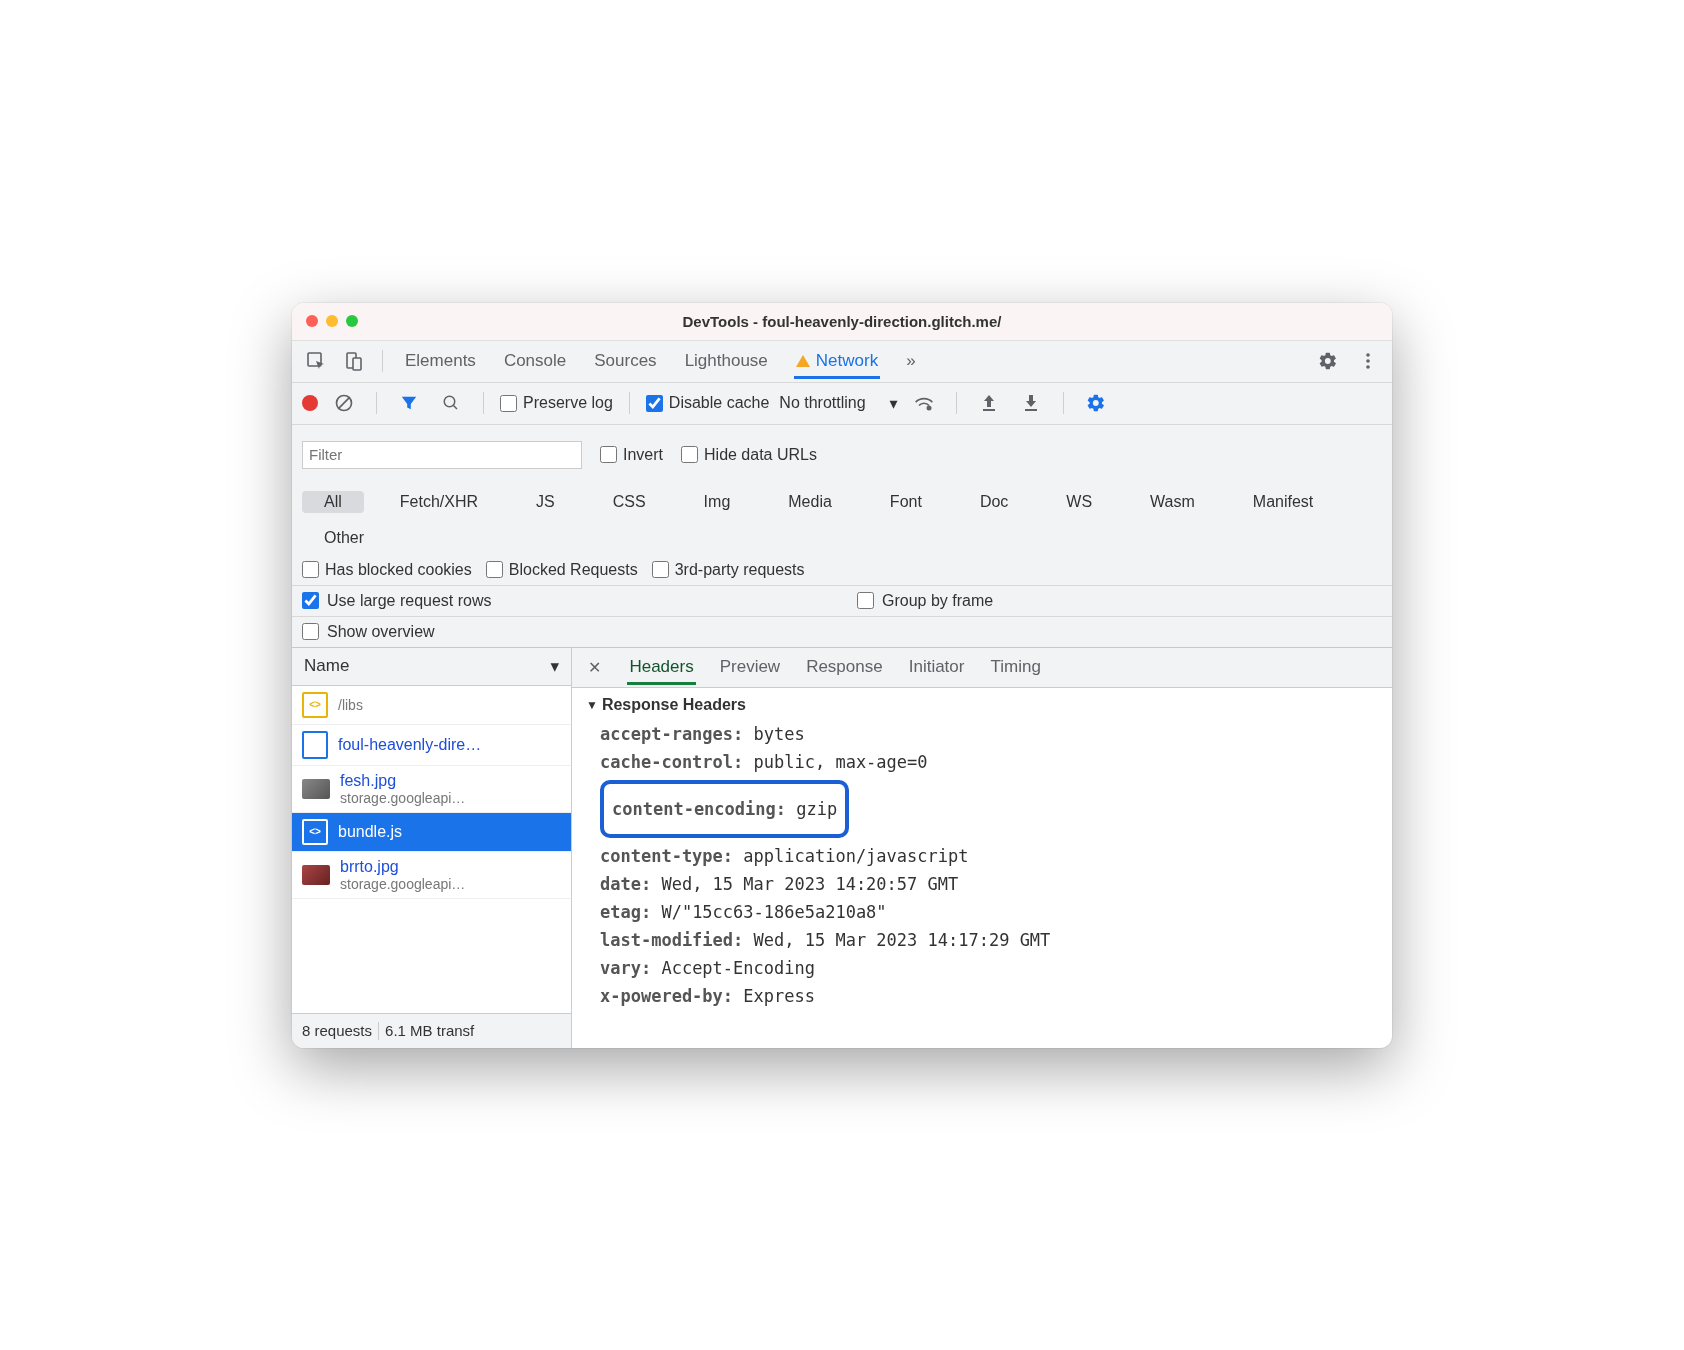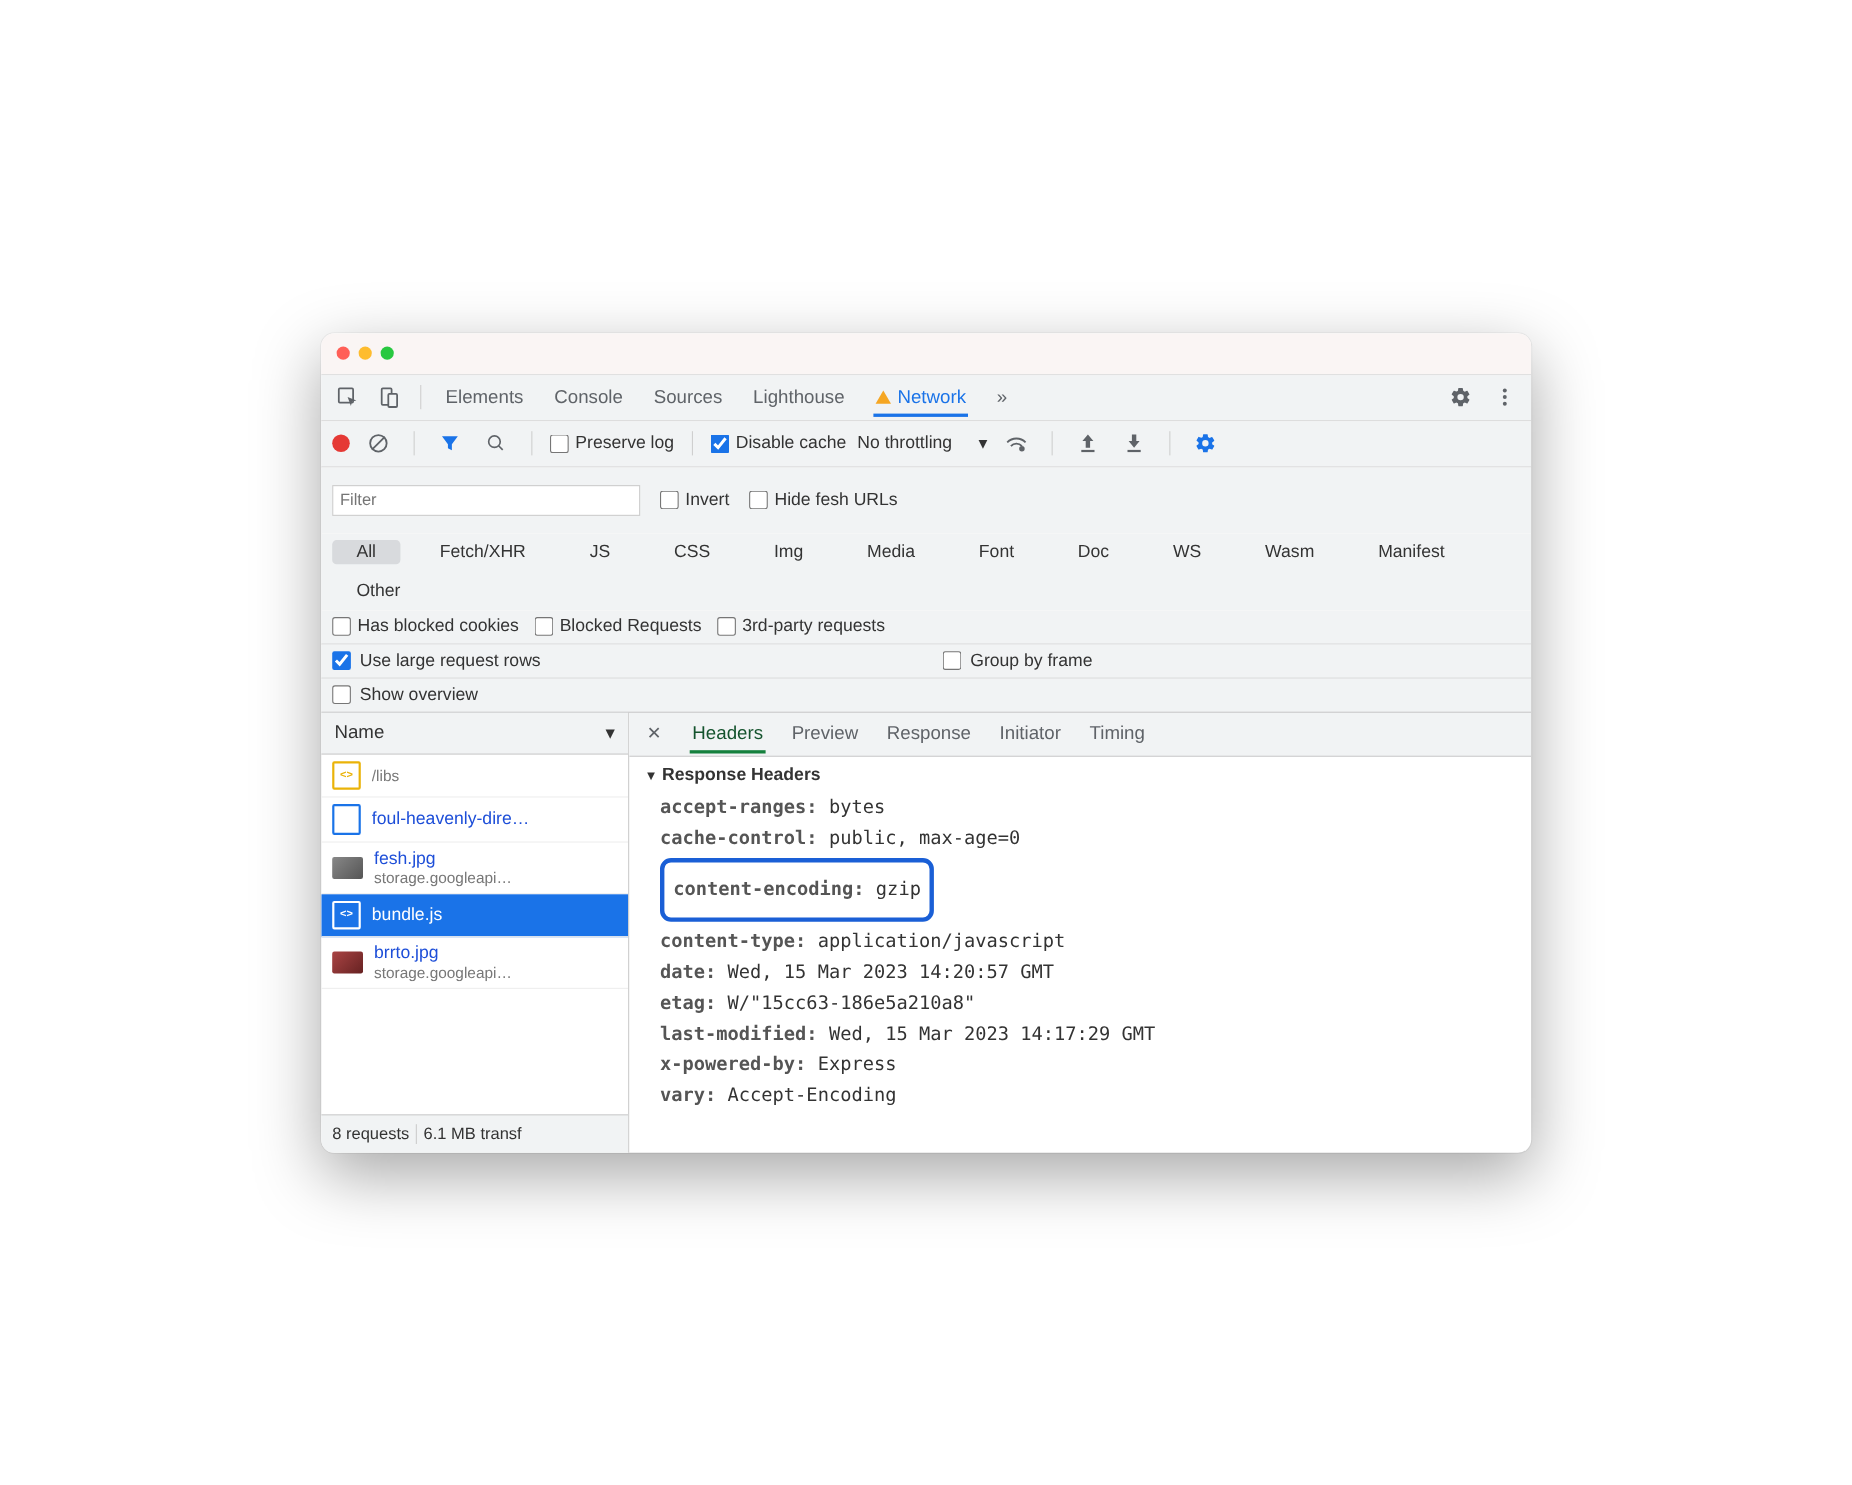--- a/index.html
+++ b/index.html
@@ -99,20 +99,21 @@
 </head>
 <body>
 
 <div class="window">
   <div class="titlebar">
     <div class="traffic">
       <div class="dot red"></div>
       <div class="dot yellow"></div>
       <div class="dot green"></div>
     </div>
+    <div class="title">DevTools - foul-heavenly-direction.glitch.me/</div>
   </div>
 
   <div class="tabbar">
     <div class="iconbtn">
       <svg width="20" height="20" viewBox="0 0 20 20" fill="none" stroke="#5f6368" stroke-width="1.6">
           <rect x="2" y="2" width="13" height="13" rx="1"></rect>
           <path d="M10 10 L18 13 L14 14 L13 18 Z" fill="#5f6368" stroke="none"></path>
         </svg>
     </div>
     <div class="iconbtn">
@@ -212,21 +213,21 @@
   </div>
 
   <div class="filterrow">
     <input class="filterinput" placeholder="Filter" style="">
     <label class="cbwrap">
         <input type="checkbox" style="">
         <span>Invert</span>
       </label>
     <label class="cbwrap">
         <input type="checkbox" style="">
-        <span>Hide fesh URLs</span>
+        <span>Hide data URLs</span>
       </label>
   </div>
 
   <div class="chips">
     <span class="chip active">All</span>
     <span class="chip">Fetch/XHR</span>
     <span class="chip">JS</span>
     <span class="chip">CSS</span>
     <span class="chip">Img</span>
     <span class="chip">Media</span>
@@ -343,19 +344,19 @@
           <span>Response Headers</span>
         </div>
         <div id="headers-container">
             <div class="hdrline"><span class="k">accept-ranges:</span> bytes</div>
             <div class="hdrline"><span class="k">cache-control:</span> public, max-age=0</div>
             <div class="hdrline"><span class="hl"><span class="k">content-encoding:</span> gzip</span></div>
             <div class="hdrline"><span class="k">content-type:</span> application/javascript</div>
             <div class="hdrline"><span class="k">date:</span> Wed, 15 Mar 2023 14:20:57 GMT</div>
             <div class="hdrline"><span class="k">etag:</span> W/"15cc63-186e5a210a8"</div>
             <div class="hdrline"><span class="k">last-modified:</span> Wed, 15 Mar 2023 14:17:29 GMT</div>
+            <div class="hdrline"><span class="k">vary:</span> Accept-Encoding</div>
             <div class="hdrline"><span class="k">x-powered-by:</span> Express</div>
-            <div class="hdrline"><span class="k">vary:</span> Accept-Encoding</div>
           </div>
       </div>
     </div>
   </div>
 </div>
 
 </body></html>

